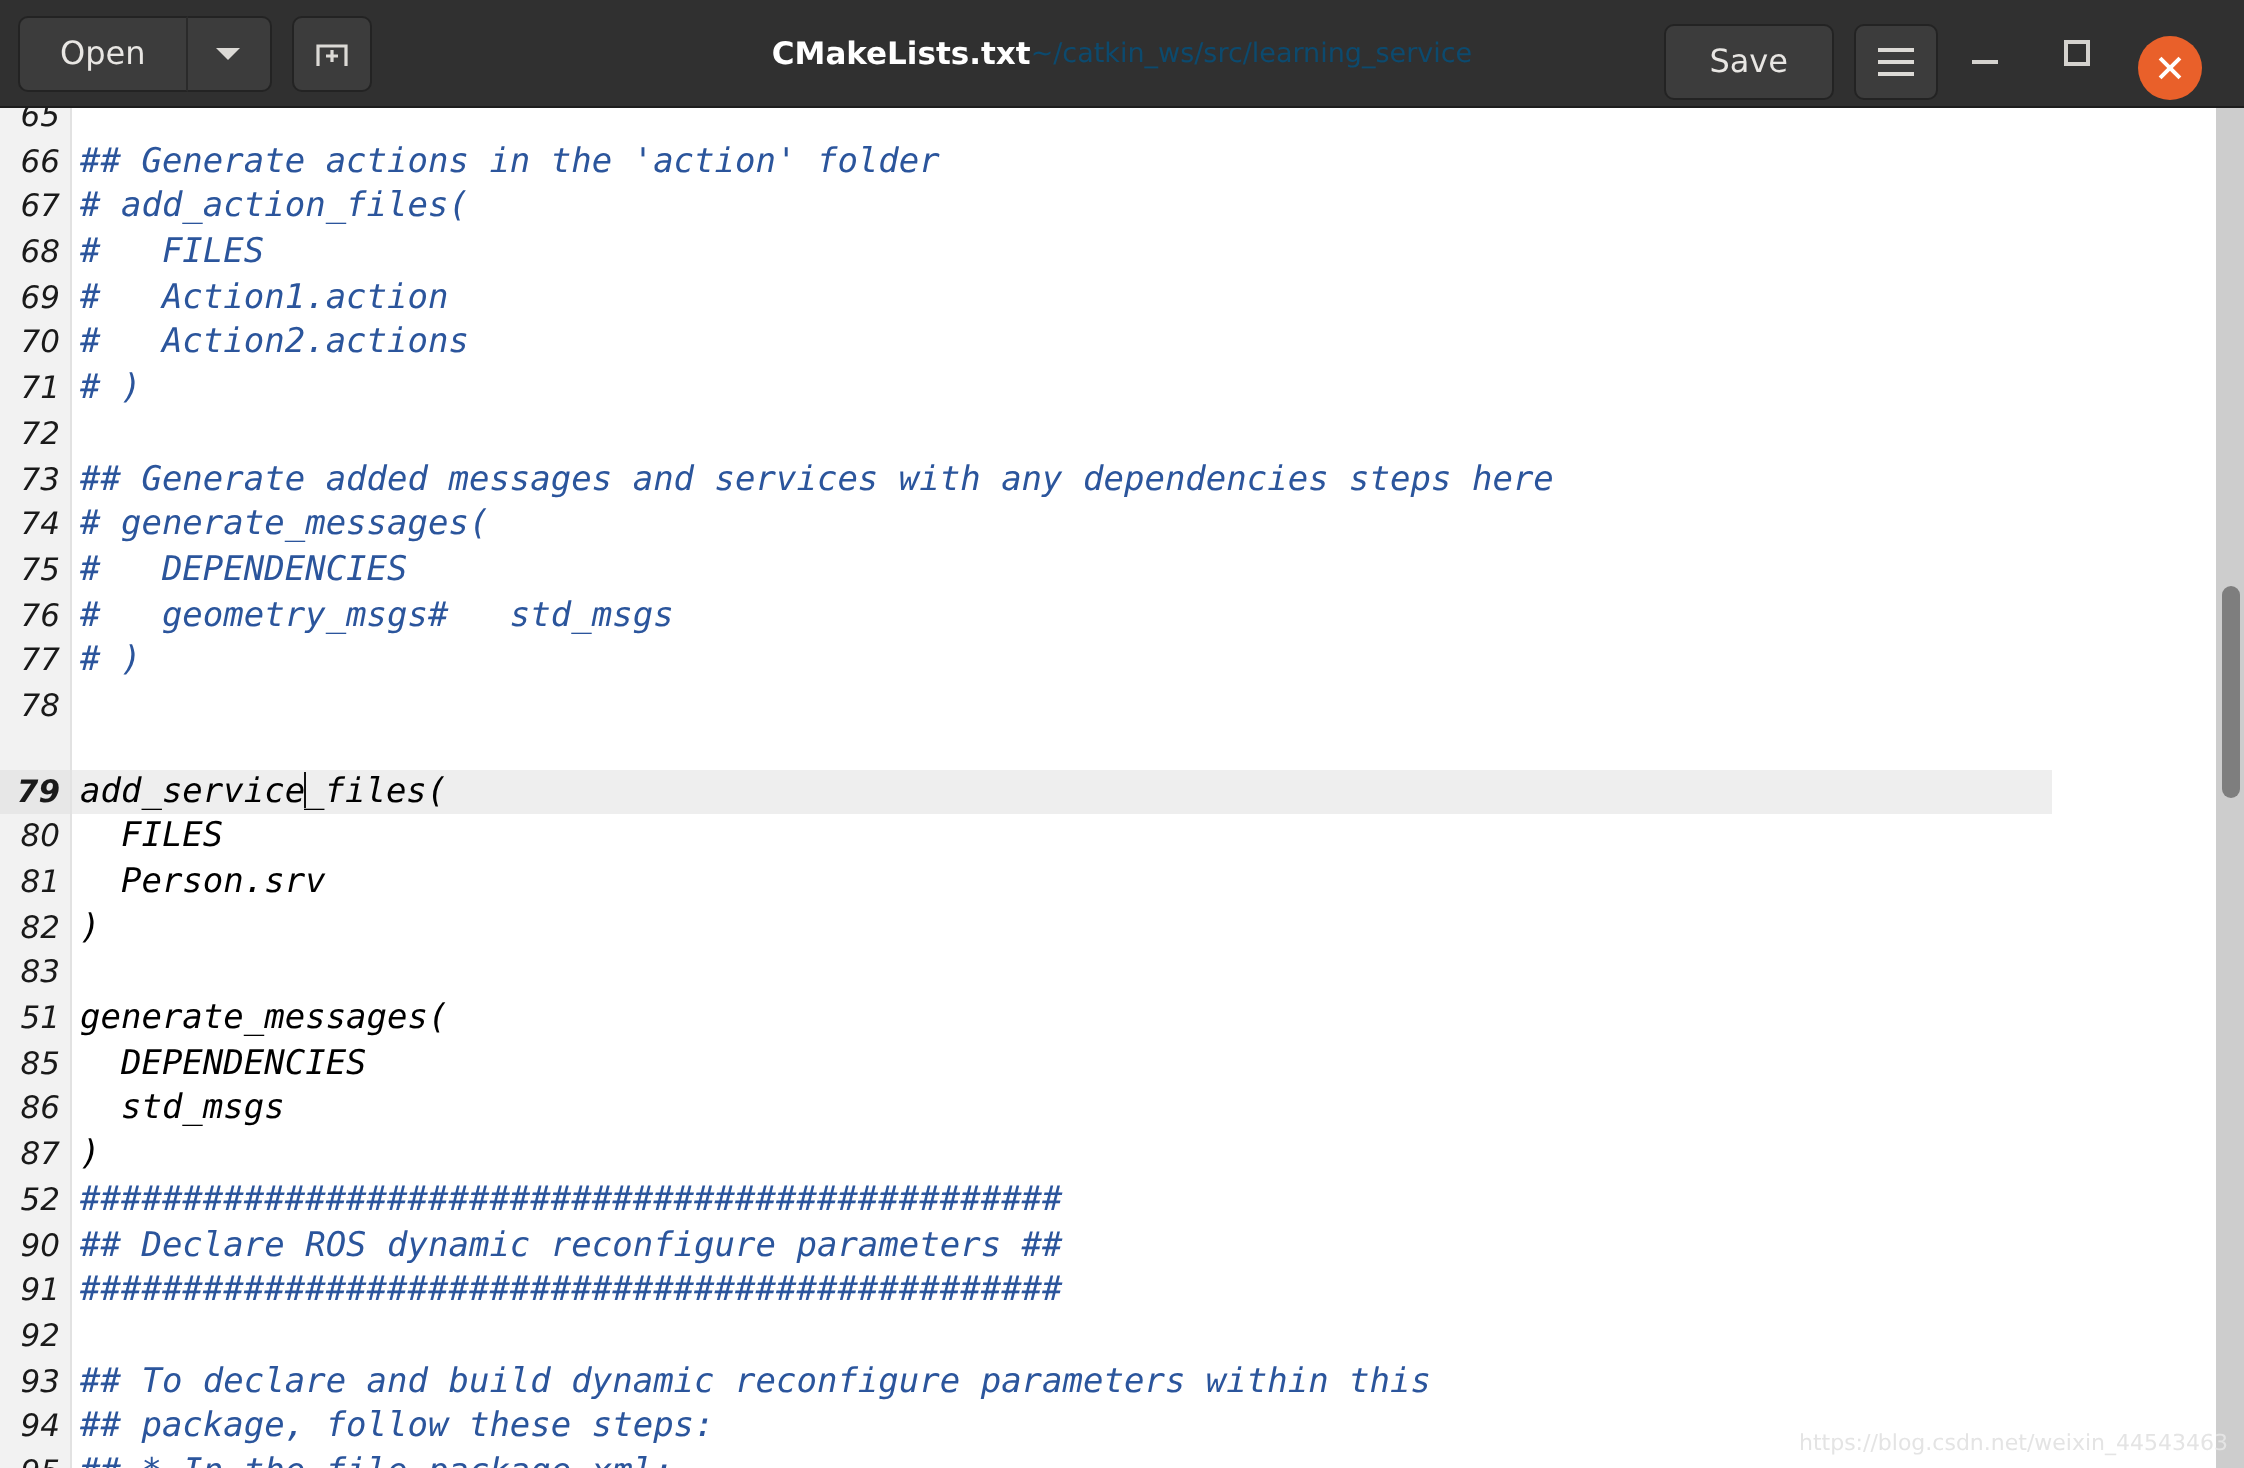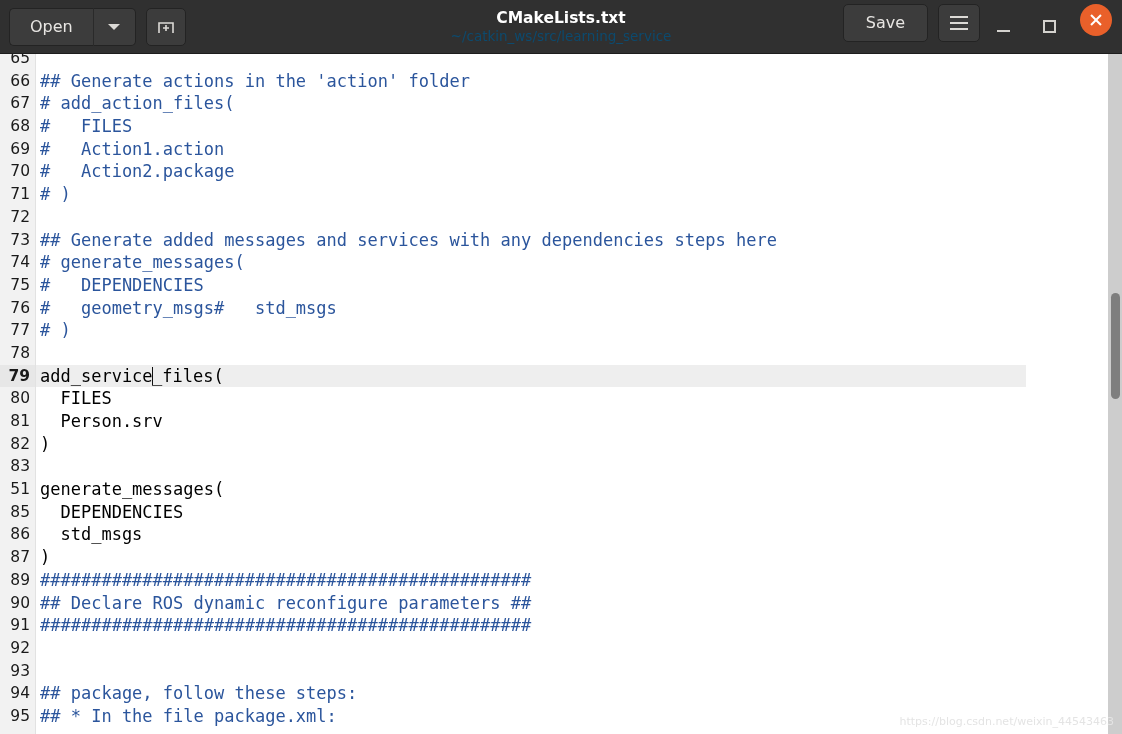--- a/index.html
+++ b/index.html
@@ -12,21 +12,21 @@
 
   
   #headerbar {
     position: absolute; left: 0; top: 0;
     width: 1122px; height: 54px;
     background: #303030;
     border-bottom: 1px solid #1d1d1d;
     display: flex; align-items: center;
   }
   .hb-left { display: flex; align-items: center; padding-left: 9px; gap: 10px; }
-  .hb-right { display: flex; align-items: flex-start; padding-right: 8px; gap: 0px; margin-left: auto; }
+  .hb-right { display: flex; align-items: flex-end; padding-right: 19px; gap: 0px; margin-left: auto; }
 
   .btn {
     background: #3c3c3c;
     border: 1px solid #232323;
     color: #e8e6e3;
     height: 38px;
     border-radius: 5px;
     font-size: 15px;
     font-family: "DejaVu Sans", sans-serif;
     display: flex; align-items: center; justify-content: center;
@@ -77,58 +77,59 @@
   .x-glyph::before, .x-glyph::after {
     content: ""; position: absolute; left: 0; top: 6px;
     width: 14px; height: 2px; background: #ffffff;
   }
   .x-glyph::before { transform: rotate(45deg); }
   .x-glyph::after  { transform: rotate(-45deg); }
 
   
   #title-block {
     position: absolute; left: 0; top: 0; width: 1122px; height: 54px;
-    display: flex; flex-direction: column; align-items: center; justify-content: center;
+    display: flex; align-items: center; justify-content: center;
     pointer-events: none;
   }
   #window-title {
     color: #ffffff; font-size: 15.5px; font-weight: bold;
     line-height: 19px;
     font-family: "DejaVu Sans", sans-serif;
   }
   #window-subtitle {
     color: #0c4a6e; font-size: 13.5px; line-height: 17px;
     font-family: "DejaVu Sans", sans-serif;
   }
 
   
   #editor {
     position: absolute; left: 0; top: 54px;
     width: 1026px; height: 680px;
     background: #ffffff;
     overflow: hidden;
+    font-style: italic;
   }
   #gutter-bg {
     position: absolute; left: 0; top: 0; width: 36px; height: 680px;
     background: #f2f2f2;
     border-right: 1px solid #e2e2e2;
   }
   #code-area {
     position: absolute; left: 0; top: -7px;
     width: 1122px;
     font-family: "DejaVu Sans Mono", monospace;
     font-size: 17px;
   }
   .line {
     height: 22.7px;
     line-height: 22.7px;
     display: flex;
     white-space: pre;
   }
-  .line.current { background: #eeeeee; }
+  .line.current { background: #eeeeee; margin-top: 20px; }
   .ln {
     width: 36px;
     text-align: right;
     padding-right: 5px;
     color: #1a1a1a;
     font-size: 15.5px;
     font-family: "DejaVu Sans", sans-serif;
     flex: 0 0 36px;
     background: #f2f2f2;
     border-right: 1px solid #e2e2e2;
@@ -214,43 +215,43 @@
 </div>
 
 <div id="editor">
   <div id="gutter-bg"></div>
   <div id="code-area">
       <div class="line"><span class="ln">65</span><span class="txt"></span></div>
       <div class="line"><span class="ln">66</span><span class="txt comment">## Generate actions in the 'action' folder</span></div>
       <div class="line"><span class="ln">67</span><span class="txt comment"># add_action_files(</span></div>
       <div class="line"><span class="ln">68</span><span class="txt comment">#   FILES</span></div>
       <div class="line"><span class="ln">69</span><span class="txt comment">#   Action1.action</span></div>
-      <div class="line"><span class="ln">70</span><span class="txt comment">#   Action2.package</span></div>
+      <div class="line"><span class="ln">70</span><span class="txt comment">#   Action2.actions</span></div>
       <div class="line"><span class="ln">71</span><span class="txt comment"># )</span></div>
       <div class="line"><span class="ln">72</span><span class="txt"></span></div>
       <div class="line"><span class="ln">73</span><span class="txt comment">## Generate added messages and services with any dependencies steps here</span></div>
       <div class="line"><span class="ln">74</span><span class="txt comment"># generate_messages(</span></div>
       <div class="line"><span class="ln">75</span><span class="txt comment">#   DEPENDENCIES</span></div>
       <div class="line"><span class="ln">76</span><span class="txt comment">#   geometry_msgs#   std_msgs</span></div>
       <div class="line"><span class="ln">77</span><span class="txt comment"># )</span></div>
       <div class="line"><span class="ln">78</span><span class="txt"></span></div>
       <div class="line current"><span class="ln">79</span><span class="txt"><span>add_service</span><span class="cursor"></span><span>_files(</span></span></div>
       <div class="line"><span class="ln">80</span><span class="txt">  FILES</span></div>
       <div class="line"><span class="ln">81</span><span class="txt">  Person.srv</span></div>
       <div class="line"><span class="ln">82</span><span class="txt">)</span></div>
       <div class="line"><span class="ln">83</span><span class="txt"></span></div>
       <div class="line"><span class="ln">51</span><span class="txt">generate_messages(</span></div>
       <div class="line"><span class="ln">85</span><span class="txt">  DEPENDENCIES</span></div>
       <div class="line"><span class="ln">86</span><span class="txt">  std_msgs</span></div>
       <div class="line"><span class="ln">87</span><span class="txt">)</span></div>
-      <div class="line"><span class="ln">89</span><span class="txt comment">################################################</span></div>
+      <div class="line"><span class="ln">52</span><span class="txt comment">################################################</span></div>
       <div class="line"><span class="ln">90</span><span class="txt comment">## Declare ROS dynamic reconfigure parameters ##</span></div>
       <div class="line"><span class="ln">91</span><span class="txt comment">################################################</span></div>
       <div class="line"><span class="ln">92</span><span class="txt"></span></div>
-      <div class="line"><span class="ln">93</span></div>
+      <div class="line"><span class="ln">93</span><span class="txt comment">## To declare and build dynamic reconfigure parameters within this</span></div>
       <div class="line"><span class="ln">94</span><span class="txt comment">## package, follow these steps:</span></div>
       <div class="line"><span class="ln">95</span><span class="txt comment">## * In the file package.xml:</span></div>
     </div>
 </div>
 
 <div id="scrollbar-track">
   <div id="scrollbar-thumb" style="top: 239px; height: 106px;"></div>
 </div>
 
 <div id="watermark">https://blog.csdn.net/weixin_44543463</div>

